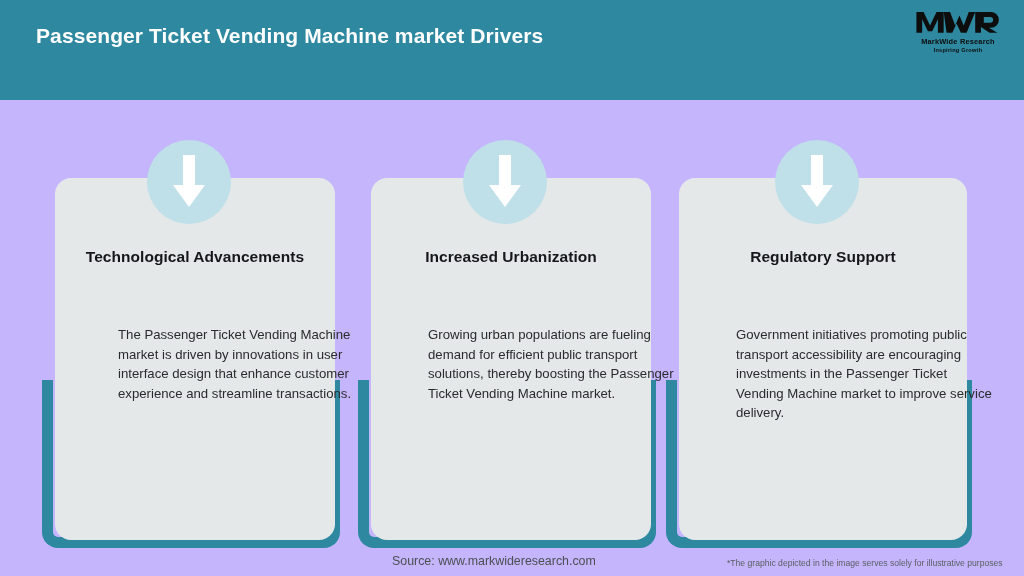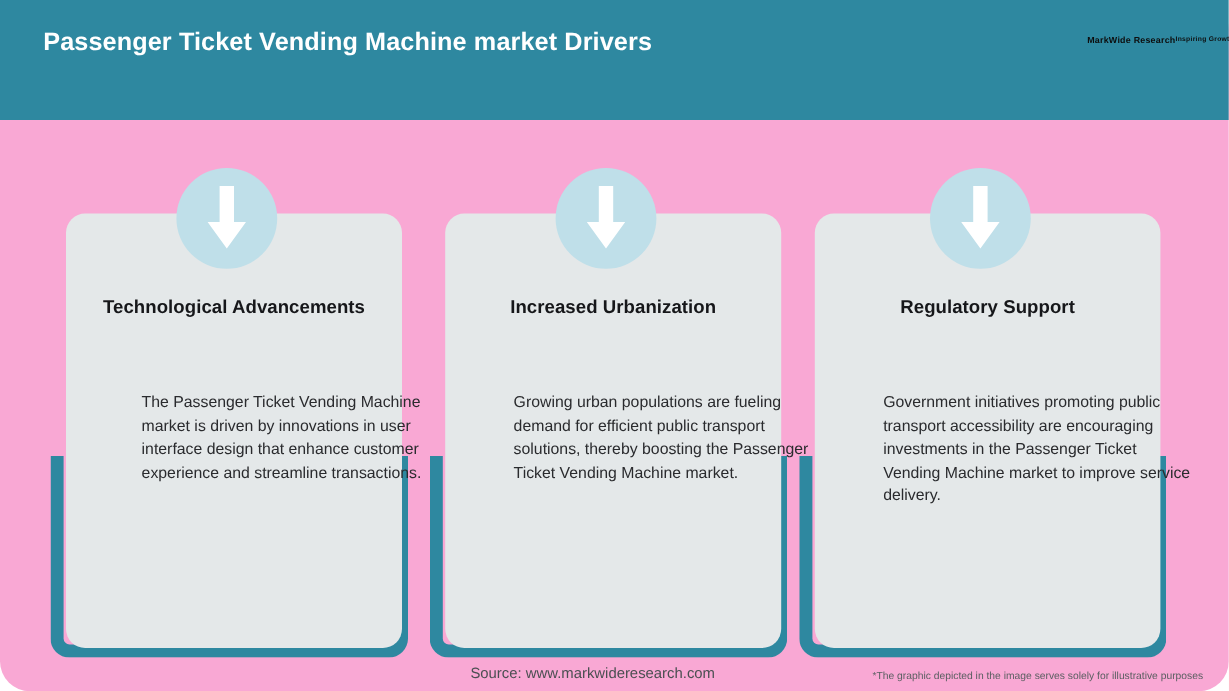--- a/index.html
+++ b/index.html
@@ -9,22 +9,21 @@
     height: 576px;
     background: #ffffff;
     font-family: "Liberation Sans", sans-serif;
     overflow: hidden;
   }
 
   #page {
     position: relative;
     width: 1024px;
     height: 576px;
-    background: #f9a8d4;
-    border-radius: 25px;
+    background: #c4b5fd;
   }
 
   
   .header {
     position: absolute;
     left: 0;
     top: 0;
     width: 1024px;
     height: 100px;
     background: #2e88a0;
@@ -42,21 +41,21 @@
   }
 
   
   .logo {
     position: absolute;
     right: 14px;
     top: 8px;
     width: 104px;
     height: 50px;
     display: flex;
-    flex-direction: row;
+    flex-direction: column;
     align-items: center;
     justify-content: flex-start;
   }
   .logo-mark {
     width: 86px;
     height: 28px;
     display: block;
   }
   .logo-name {
     font-size: 7.4px;

